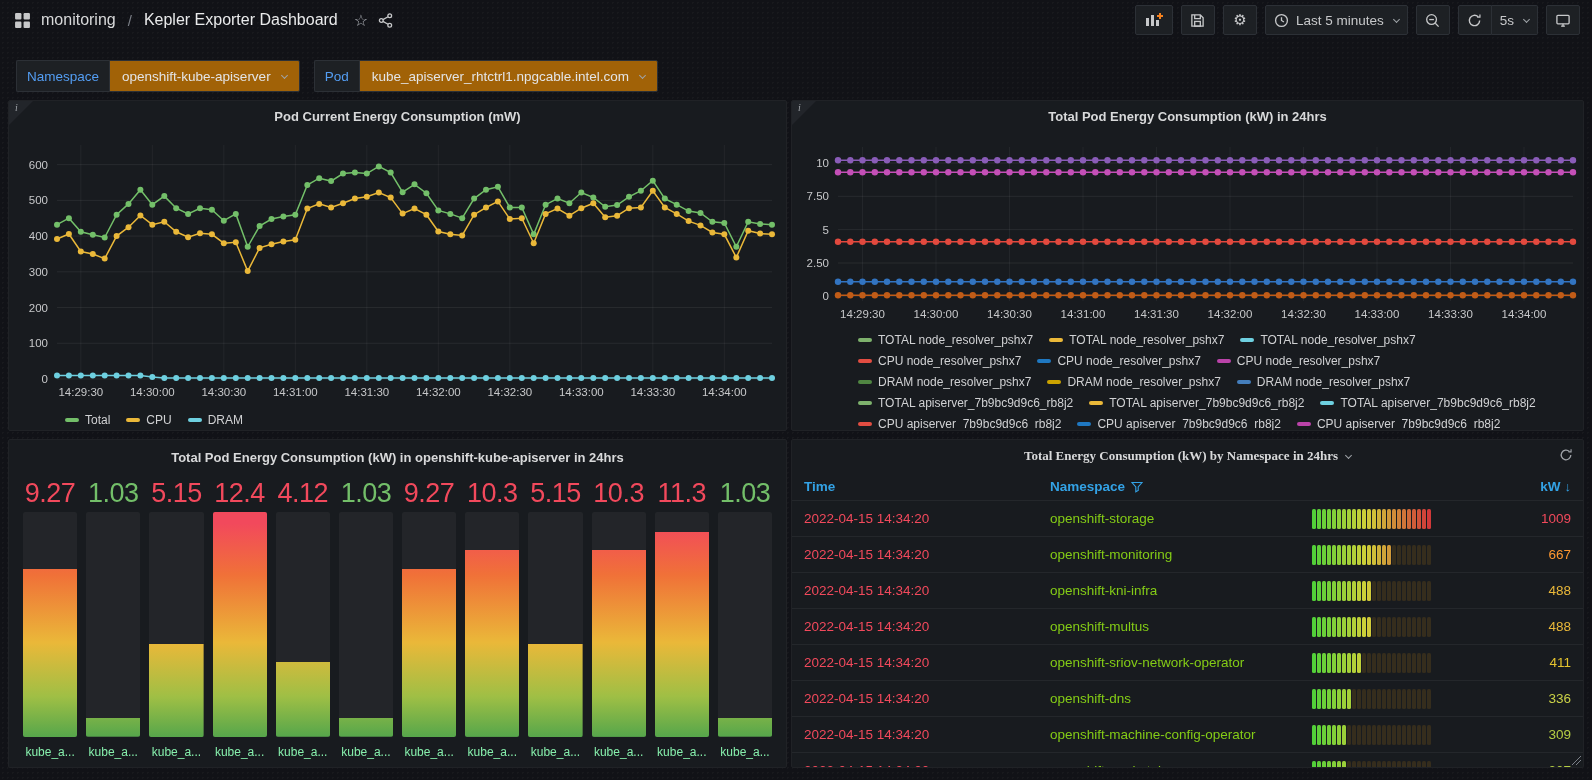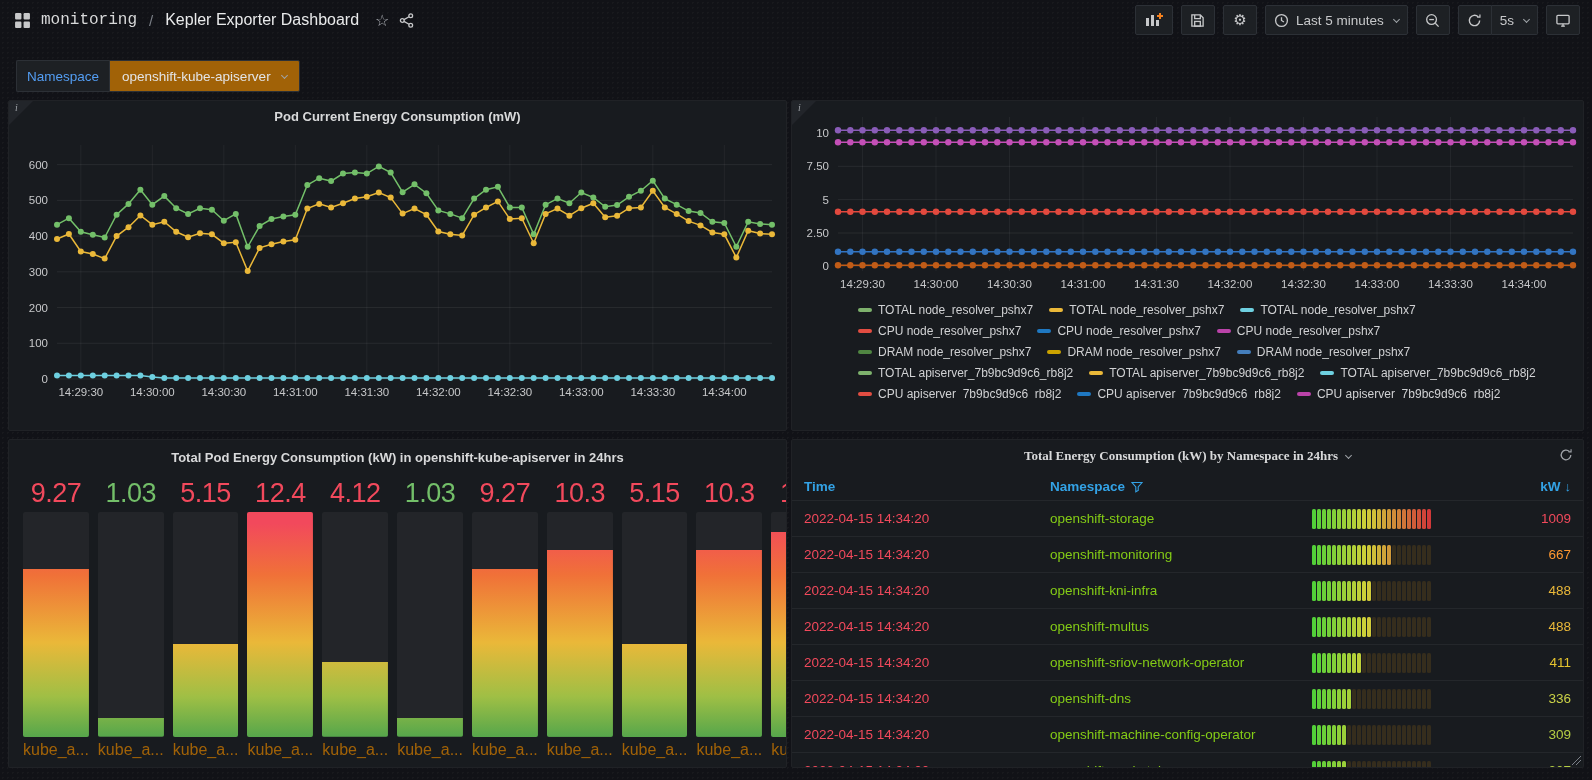--- a/index.html
+++ b/index.html
@@ -8,21 +8,21 @@
     background:#111217;
     background-image: radial-gradient(circle, rgba(255,255,255,0.028) 1px, transparent 1px);
     background-size: 5px 5px;
     font-family:"Liberation Sans", sans-serif;
     color:#d8d9da;
     -webkit-font-smoothing:antialiased;
   }
   .navbar { height:40px; display:flex; align-items:center; justify-content:space-between; padding:0 12px 0 14px; }
   .nav-left { display:flex; align-items:center; gap:10px; }
   .icon { display:inline-flex; align-items:center; justify-content:center; color:#c7c8ca; }
-  .crumb-section { font-size:16px; color:#d8d9da; cursor:pointer;font-family:Liberation Mono, monospace; }
+  .crumb-section { font-size:16px; color:#d8d9da; cursor:pointer; }
   .crumb-sep { color:#7b7f87; font-size:15px; margin:0 2px; }
   .crumb-title { font-size:16px; color:#e9eaeb; cursor:pointer; }
   .star-glyph { font-size:16px; color:#aeb1b7; margin-left:6px; cursor:pointer; }
   .nav-right { display:flex; align-items:center; gap:8px; }
   .tb-btn {
     height:30px; min-width:34px; padding:0 8px; display:inline-flex; align-items:center; justify-content:center; gap:7px;
     background:#1d2024; border:1px solid #2c3036; border-radius:2px; color:#c7c8ca; font-size:13.5px; font-weight:500; cursor:pointer;
   }
   .tb-group { display:inline-flex; }
   .tb-group .tb-btn:first-child { border-top-right-radius:0; border-bottom-right-radius:0; }
@@ -43,21 +43,21 @@
   .swatch { display:inline-block; width:14px; height:4px; border-radius:2px; }
   .legend-multi { padding-left:66px; height:103px; overflow:hidden; }
   
   .bg-header { height:34px; }
   .bar-wrap { display:flex; gap:9px; padding:0 14px; }
   .bar-col { flex:1; display:flex; flex-direction:column; align-items:stretch; }
   .bar-value { height:38px; display:flex; align-items:center; justify-content:center; font-size:27px; font-weight:500; letter-spacing:-0.5px; }
   .bar-track { height:225px; background:#232529; border-radius:2px; position:relative; overflow:hidden; }
   .bar-fill { position:absolute; bottom:0; left:0; right:0;
     background:linear-gradient(to top, #56a64b 0%, #9fbf45 18%, #eab839 42%, #f07138 72%, #f2495c 95%) bottom / 100% 225px no-repeat; }
-  .bar-label { height:22px; display:flex; align-items:flex-end; justify-content:center; font-size:16px; color:#a16207; overflow:hidden; white-space:nowrap; }
+  .bar-label { height:22px; display:flex; align-items:flex-end; justify-content:center; font-size:12px; color:#86efac; overflow:hidden; white-space:nowrap; }
   
   .tbl-header { height:32px;font-family:Liberation Serif, serif; }
   .tbl-title-caret { margin-left:8px; }
   .tbl-refresh { position:absolute; right:10px; top:8px; cursor:pointer; }
   .tbl-area { height:297px; overflow:hidden; cursor:default; }
   .t-row { display:flex; align-items:center; height:36px; border-top:1px solid rgba(255,255,255,0.055); font-size:13.5px; }
   .t-head { height:28px; border-top:none; font-weight:600; color:#33a2e5; font-size:13.5px; }
   .c-time { width:252px; padding-left:12px; }
   .c-ns { width:258px; padding-left:6px; }
   .c-gauge { flex:1; display:flex; align-items:center; gap:1px; padding-left:10px; }
@@ -166,20 +166,27 @@
       </span>
     </button>
   </div>
 </div>
 
 <div class="vars-row">
   <div class="var-chip">
     <span class="var-label">Namespace</span>
     <span class="var-value">
       <span>openshift-kube-apiserver</span>
+      <span class="chev"></span>
+    </span>
+  </div>
+  <div class="var-chip">
+    <span class="var-label">Pod</span>
+    <span class="var-value">
+      <span>kube_apiserver_rhtctrl1.npgcable.intel.com</span>
       <span class="chev"></span>
     </span>
   </div>
 </div>
 
 <div class="grid">
 
   <section class="panel">
     <div class="info-corner"></div>
     <div class="info-i">i</div>
@@ -401,25 +408,42 @@
         <circle cx="667.7" cy="246.9" r="3" fill="#6ED0E0"></circle>
         <circle cx="679.6" cy="246.9" r="3" fill="#6ED0E0"></circle>
         <circle cx="691.5" cy="246.9" r="3" fill="#6ED0E0"></circle>
         <circle cx="703.4" cy="246.9" r="3" fill="#6ED0E0"></circle>
         <circle cx="715.3" cy="246.9" r="3" fill="#6ED0E0"></circle>
         <circle cx="727.3" cy="246.9" r="3" fill="#6ED0E0"></circle>
         <circle cx="739.2" cy="246.9" r="3" fill="#6ED0E0"></circle>
         <circle cx="751.1" cy="246.9" r="3" fill="#6ED0E0"></circle>
         <circle cx="763.0" cy="246.9" r="3" fill="#6ED0E0"></circle>
       </svg>
+    <div id="legend-left" class="legend-row">
+        <span class="legend-item">
+          <span class="swatch" style="background: rgb(115, 191, 105);"></span>
+          <span>Total</span>
+        </span>
+        <span class="legend-item">
+          <span class="swatch" style="background: rgb(234, 184, 57);"></span>
+          <span>CPU</span>
+        </span>
+        <span class="legend-item">
+          <span class="swatch" style="background: rgb(110, 208, 224);"></span>
+          <span>DRAM</span>
+        </span>
+      </div>
   </section>
 
   <section class="panel">
     <div class="info-corner"></div>
     <div class="info-i">i</div>
+    <div class="panel-header">
+      <span class="panel-title">Total Pod Energy Consumption (kW) in 24hrs</span>
+    </div>
     <svg id="chart-right" class="chart" width="791" height="196">
         <line x1="70.5" x2="70.5" y1="16" y2="170" stroke="rgba(255,255,255,0.05)"></line>
         <text x="70.5" y="187" fill="#c7c8ca" font-size="11.5" text-anchor="middle">14:29:30</text>
         <line x1="144" x2="144" y1="16" y2="170" stroke="rgba(255,255,255,0.05)"></line>
         <text x="144" y="187" fill="#c7c8ca" font-size="11.5" text-anchor="middle">14:30:00</text>
         <line x1="217.5" x2="217.5" y1="16" y2="170" stroke="rgba(255,255,255,0.05)"></line>
         <text x="217.5" y="187" fill="#c7c8ca" font-size="11.5" text-anchor="middle">14:30:30</text>
         <line x1="291" x2="291" y1="16" y2="170" stroke="rgba(255,255,255,0.05)"></line>
         <text x="291" y="187" fill="#c7c8ca" font-size="11.5" text-anchor="middle">14:31:00</text>
         <line x1="364.5" x2="364.5" y1="16" y2="170" stroke="rgba(255,255,255,0.05)"></line>

